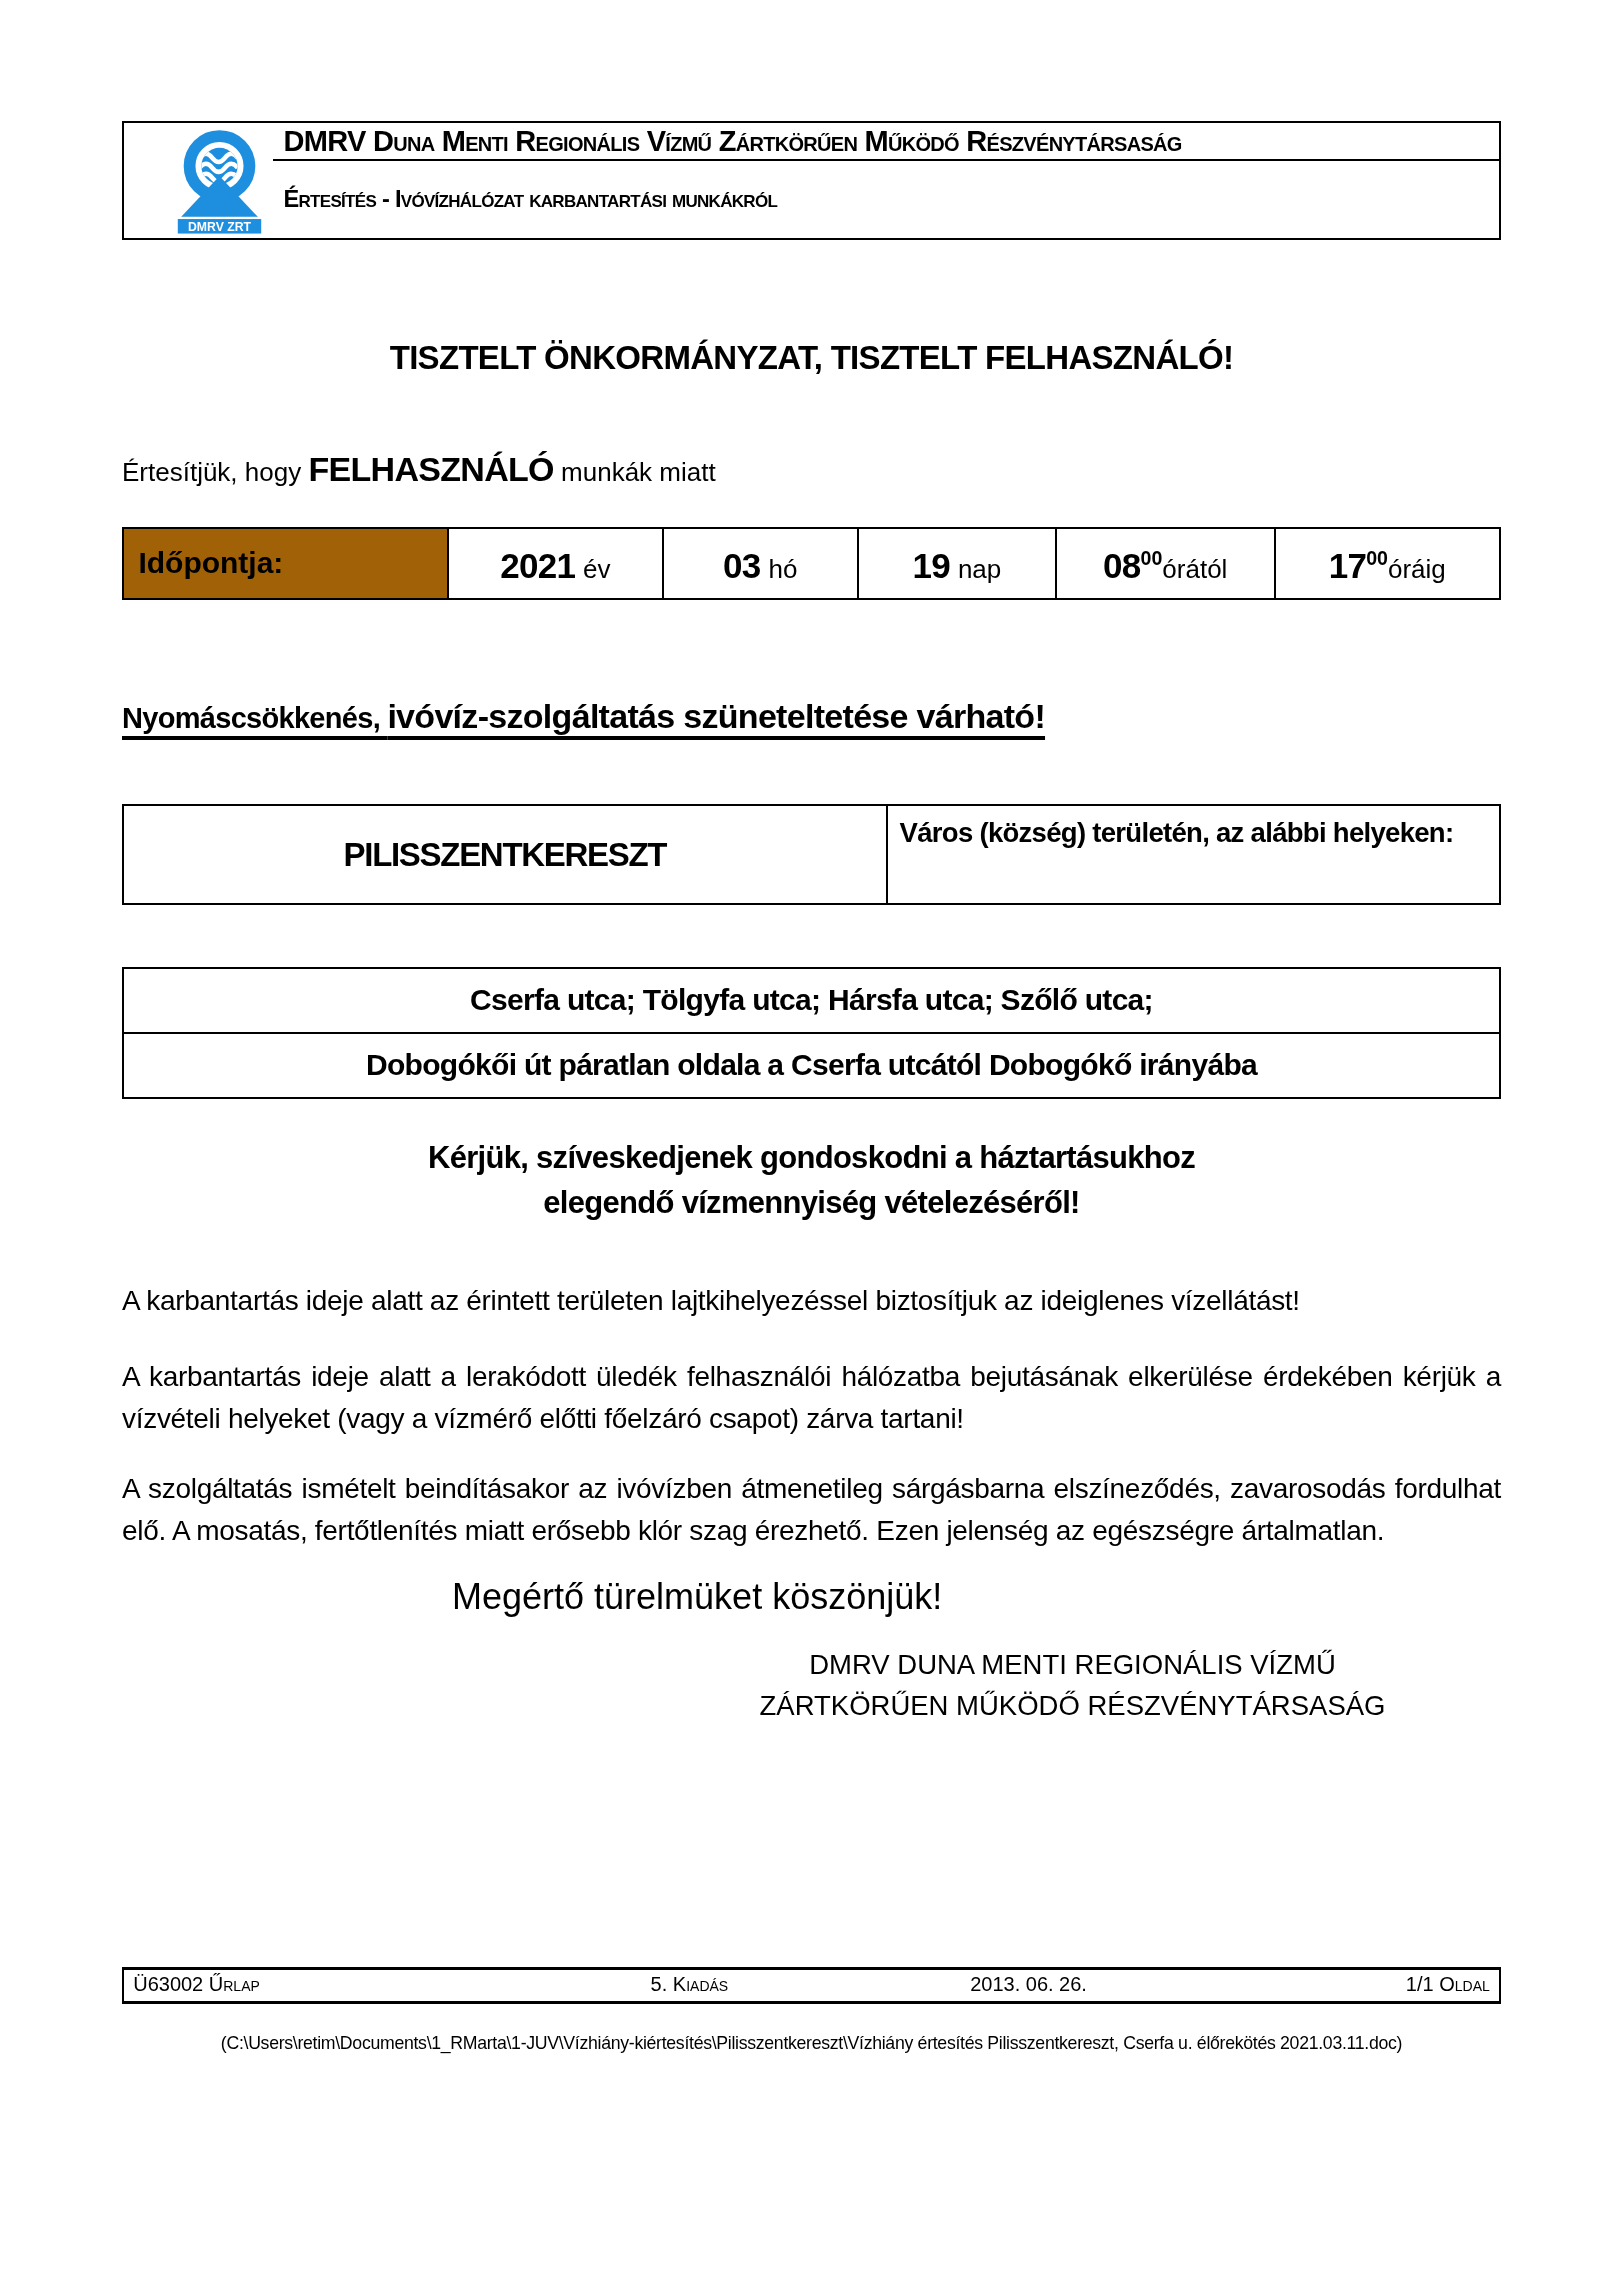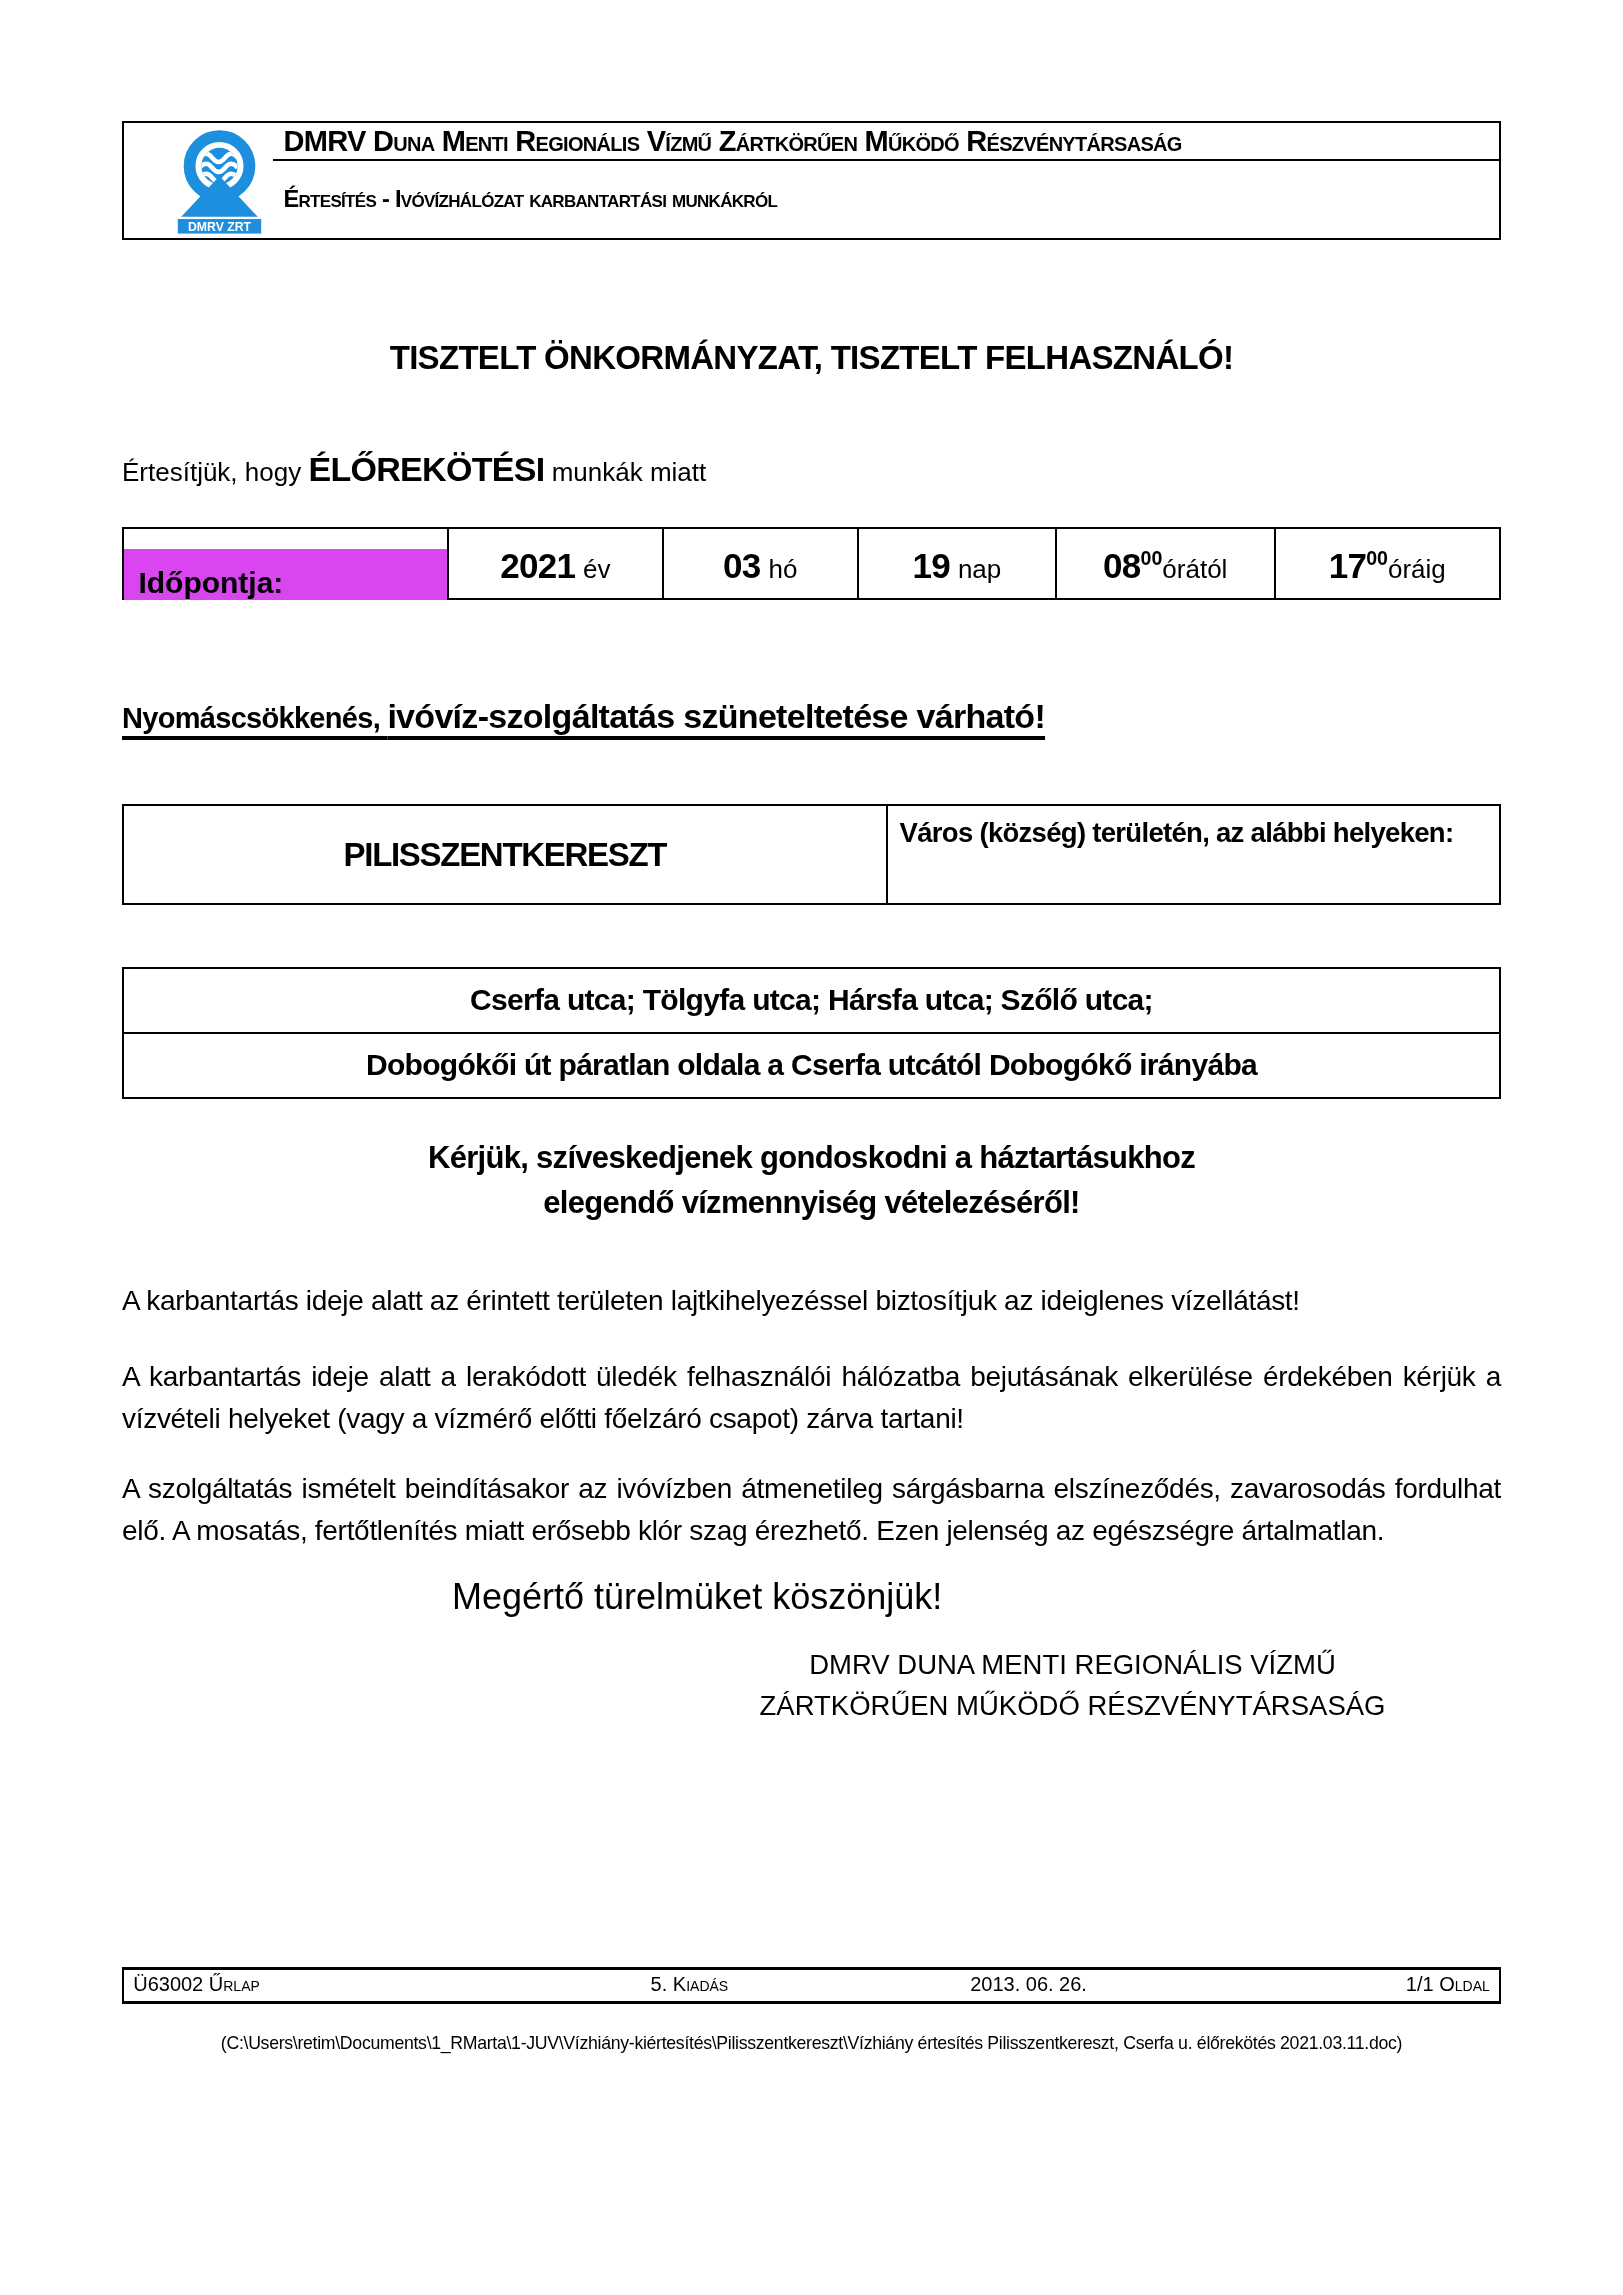--- a/index.html
+++ b/index.html
@@ -29,22 +29,22 @@
   .main-title { margin-top:99px; text-align:center; font-weight:bold; font-size:33px; letter-spacing:-0.7px; }
   .notice-line { margin-top:73px; font-size:26px; }
   .notice-line .emph { font-weight:bold; font-size:34px; letter-spacing:-0.7px; }
 
   
   .schedule { margin-top:38px; border:2.6px solid #000; display:grid;
     grid-template-columns:23.5% 15.6% 14.2% 14.4% 15.9% 16.4%; height:73px; }
   .schedule > div { border-left:2.6px solid #000; display:flex; align-items:baseline; justify-content:center;
     padding-top:17px; white-space:nowrap; }
   .schedule > div:first-child { border-left:none; }
-  .sch-label { background:#d946ef; justify-content:flex-start !important; padding-left:14.4px;
-    font-weight:bold; font-size:30px;margin-top:20px; }
+  .sch-label { background:#a16207; justify-content:flex-start !important; padding-left:14.4px;
+    font-weight:bold; font-size:30px; }
   .sch-num { font-weight:bold; font-size:35px; letter-spacing:-0.7px; }
   .sch-unit { font-size:26px; margin-left:7.9px; }
   .sch-unit-tight { font-size:26px; }
   .sch-sup { font-weight:bold; font-size:19.6px; position:relative; top:-13px; }
 
   
   .warning { margin-top:97px; text-align:left; font-weight:bold; font-size:34px; letter-spacing:-0.7px; }
   .warning .ul { text-decoration:underline; text-decoration-thickness:3.9px; text-underline-offset:7.9px; }
   .warning .part1 { font-size:29px; }
 
@@ -113,21 +113,21 @@
       </div>
       <div class="header-text">
         <div class="header-row1">DMRV Duna Menti Regionális Vízmű Zártkörűen Működő Részvénytársaság</div>
         <div class="header-row2">Értesítés - Ivóvízhálózat karbantartási munkákról</div>
       </div>
     </div>
 
     <div class="main-title">TISZTELT ÖNKORMÁNYZAT, TISZTELT FELHASZNÁLÓ!</div>
 
     <div class="notice-line">
-      <span>Értesítjük, hogy </span><span class="emph">ÉLŐREKÖTÉSI</span><span> munkák miatt</span>
+      <span>Értesítjük, hogy </span><span class="emph">FELHASZNÁLÓ</span><span> munkák miatt</span>
     </div>
 
     <div class="schedule">
       <div class="sch-label">Időpontja:</div>
       <div>
         <span class="sch-num">2021</span>
         <span class="sch-unit">év</span>
       </div>
       <div>
         <span class="sch-num">03</span>

